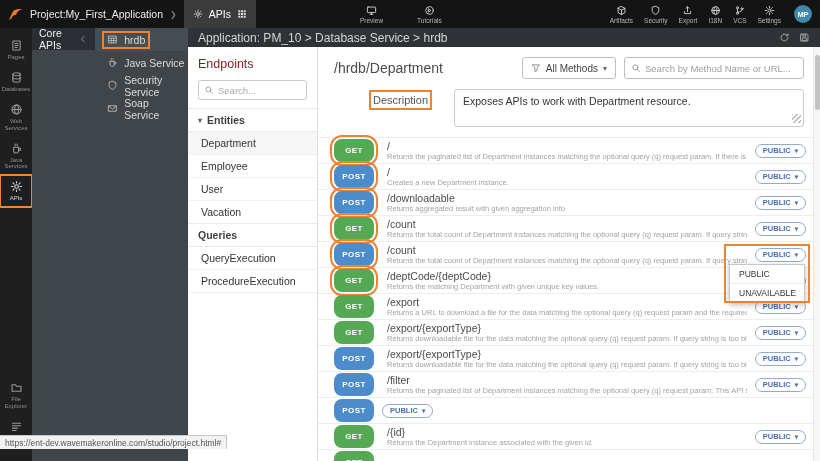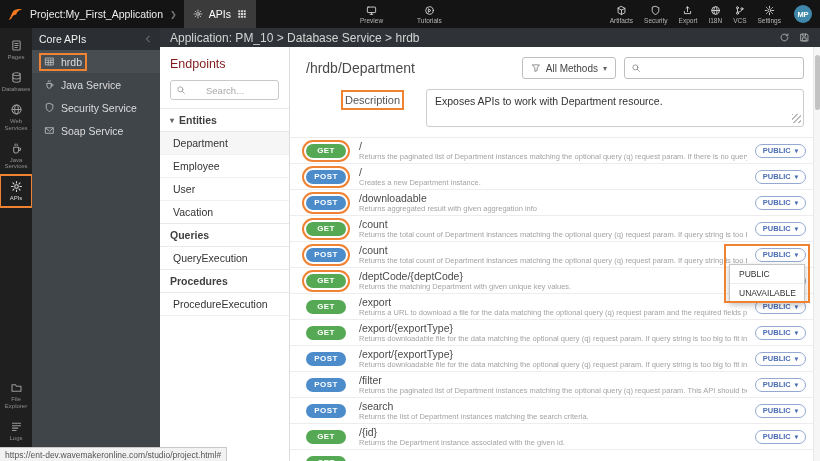--- a/index.html
+++ b/index.html
@@ -24,40 +24,40 @@
 
 .app-body{display:flex;height:433px;}
 .rail{width:32px;background:#1f1f1f;display:flex;flex-direction:column;padding-top:6px;flex:none;}
 .rail-item{display:flex;flex-direction:column;align-items:center;gap:2px;padding:5px 1px;color:#8d8d8d;font-size:6px;text-align:center;line-height:1.15;cursor:pointer;}
 .rail-item .icon{color:#9a9a9a;}
 .rail-item.active{color:#d8d8d8;}
 .rail-item.active .icon{color:#d8d8d8;}
 .rail-item.annotated{outline:2px solid var(--orange);outline-offset:-1px;}
 .rail-bottom{margin-top:auto;padding-bottom:14px;}
 
-.services{width:128px;background:#40454a;display:flex;flex-direction:column;flex:none;}
+.services{width:156px;background:#40454a;display:flex;flex-direction:row;flex:none;}
 .services-header{height:22px;background:#2b2f33;color:#f0f0f0;font-size:10.5px;display:flex;align-items:center;justify-content:space-between;padding:0 7px;}
 .services-header .icon{color:#9a9a9a;cursor:pointer;}
 .svc-item{height:23px;display:flex;align-items:center;padding-left:9px;color:#dcdcdc;font-size:10.5px;cursor:pointer;}
 .svc-item.selected{background:#484d52;}
 .svc-inner{display:inline-flex;align-items:center;gap:6px;padding:1px 3px;}
 .svc-inner .icon{color:#b8b8b8;}
 .svc-inner.annotated{outline:2px solid var(--orange);}
 
 .content-col{flex:1;display:flex;flex-direction:column;min-width:0;}
 .breadcrumb-bar{height:19px;background:#2f3337;color:#d4d4d4;font-size:12px;display:flex;align-items:center;padding:0 10px;flex:none;}
 .bc-icons{margin-left:auto;display:flex;gap:9px;color:#b0b0b0;}
 .bc-icons .icon{cursor:pointer;}
 
 .content-row{flex:1;display:flex;position:relative;min-height:0;}
 
 
 .endpoints{width:130px;border-right:1px solid #ddd;background:#fff;padding-top:8px;overflow:hidden;flex:none;}
 .ep-title{font-size:12.5px;color:#7f1d1d;padding:2px 10px 9px;}
-.ep-search{margin:0 10px 9px;border:1px solid #c9c9c9;border-radius:3px;height:20px;display:flex;align-items:center;padding:4px 5px;gap:20px;color:#999;background:#fff;}
+.ep-search{margin:0 10px 9px;border:1px solid #c9c9c9;border-radius:3px;height:20px;display:flex;align-items:center;padding:4px 5px;gap:4px;color:#999;background:#fff;}
 .ep-search input{border:none;outline:none;width:100%;font-size:9.5px;font-family:inherit;color:#333;}
 .ep-search input::placeholder{color:#a8a8a8;}
 .ep-section-header{font-size:10.5px;font-weight:bold;color:#3f3f3f;padding:5px 10px;border-top:1px solid #e9e9e9;border-bottom:1px solid #e9e9e9;display:flex;align-items:center;gap:5px;cursor:pointer;margin-top:-1px;}
 .ep-caret{font-size:8px;color:#666;}
 .ep-item{font-size:10.5px;color:#333;padding:5px 10px 5px 13px;border-bottom:1px solid #f1f1f1;cursor:pointer;white-space:nowrap;overflow:hidden;}
 .ep-item.selected{background:#f6f6f6;}
 
 
 .main{flex:1;display:flex;flex-direction:column;min-width:0;overflow:hidden;background:#fff;}
 .main-header{display:flex;align-items:center;padding:10px 16px 8px;gap:8px;flex:none;}
@@ -71,40 +71,40 @@
 
 .desc-row{display:flex;padding:2px 16px 10px;flex:none;}
 .desc-label-col{width:120px;padding-top:5px;flex:none;}
 .annotated-label{font-size:11px;color:#555;outline:2px solid var(--orange);outline-offset:2px;margin-left:39px;}
 .textarea-wrap{flex:1;position:relative;}
 .textarea-wrap textarea{width:100%;height:38px;border:1px solid #ccc;border-radius:3px;font-size:10.5px;font-family:inherit;color:#333;padding:5px 8px;resize:none;outline:none;display:block;}
 .grip{position:absolute;right:3px;bottom:4px;width:9px;height:9px;background:repeating-linear-gradient(135deg,#b9b9b9 0 1px,transparent 1px 3.5px);cursor:nwse-resize;}
 
 .api-rows{border-top:1px solid #ececec;}
 .api-row{height:26px;display:flex;align-items:center;padding:0 14px 0 16px;border-bottom:1px solid #ededed;position:relative;}
-.method-badge{width:40px;min-width:40px;height:14px;border-radius:8px;color:#fff;font-size:8px;font-weight:bold;display:flex;align-items:center;justify-content:center;letter-spacing:.4px;}
+.method-badge{width:40px;min-width:40px;height:23px;border-radius:8px;color:#fff;font-size:8px;font-weight:bold;display:flex;align-items:center;justify-content:center;letter-spacing:.4px;}
 .method-badge.get{background:#55a955;}
 .method-badge.post{background:#4c8ccb;}
 .method-badge.annotated{outline:2px solid var(--orange);outline-offset:2px;}
 .row-mid{flex:1;margin-left:13px;min-width:0;overflow:hidden;}
 .row-path{font-size:10.5px;color:#4a4a4a;line-height:1.15;white-space:nowrap;}
 .row-desc{font-size:7.5px;color:#a3a3a3;line-height:1.25;white-space:nowrap;overflow:hidden;}
 .access-cell{position:relative;margin-left:8px;flex:none;}
 .access-cell.open{z-index:60;}
 .access-btn{height:14px;border:1px solid #93a9cf;border-radius:8px;background:#fff;color:#4a6cb3;font-size:7.5px;font-weight:bold;display:flex;align-items:center;gap:4px;padding:0 7px;cursor:pointer;font-family:inherit;}
 .access-caret{font-size:6.5px;color:#4a6cb3;}
 .access-menu{position:absolute;top:16px;right:1px;width:76px;background:#fff;border:1px solid #c6c6c6;box-shadow:0 2px 6px rgba(0,0,0,.25);z-index:5;}
 .access-option{padding:4px 9px;font-size:8.5px;color:#333;cursor:pointer;}
 .access-option + .access-option{border-top:1px solid #ececec;}
 .dropdown-annotation{position:absolute;top:-4px;right:-4px;width:86px;height:59px;border:2px solid var(--orange);pointer-events:none;z-index:6;}
 
 .scrollbar{position:absolute;right:0;top:0;bottom:0;width:7px;background:#f6f6f6;border-left:1px solid #e8e8e8;}
 .scrollbar .thumb{position:absolute;top:8px;left:1px;width:5px;height:55px;background:#c3c3c3;border-radius:3px;cursor:pointer;}
 
-.statusbar{position:absolute;left:0;bottom:0;height:14px;background:#f2f2f2;border-top:1px solid #c9c9c9;border-right:1px solid #c9c9c9;font-size:8.5px;color:#555;display:flex;align-items:center;padding:0 5px;z-index:200;white-space:nowrap;}
+.statusbar{position:absolute;left:0;bottom:12px;height:14px;background:#f2f2f2;border-top:1px solid #c9c9c9;border-right:1px solid #c9c9c9;font-size:8.5px;color:#555;display:flex;align-items:center;padding:0 5px;z-index:200;white-space:nowrap;}
 </style>
 </head>
 <body>
 
 <div class="app">
 
   <header class="topbar">
     <div class="logo" id="logo">
         <svg viewBox="0 0 16 16" width="17" height="17" fill="none" stroke="currentColor" stroke-width="1.3" stroke-linecap="round" stroke-linejoin="round">
           <path d="M1.5 13C3.5 12.8 4.3 12 4.8 10.6 5.5 8.8 6.8 8 8.6 8.2 9.3 5.5 11 3.8 14.5 3 10.5 2.6 7.2 2.6 5.2 5.8 3.8 8 3.4 11 1.5 13Z" fill="#f4791f" stroke="none"></path>
@@ -384,23 +384,20 @@
                 <span>Entities</span>
               </div>
               <div class="ep-item selected">Department</div>
               <div class="ep-item">Employee</div>
               <div class="ep-item">User</div>
               <div class="ep-item">Vacation</div>
               <div class="ep-section-header">
                 <span>Queries</span>
               </div>
               <div class="ep-item">QueryExecution</div>
-              <div class="ep-section-header">
-                <span>Procedures</span>
-              </div>
               <div class="ep-item">ProcedureExecution</div>
             </div>
         </aside>
 
         <main class="main">
           <div class="main-header">
             <h1 class="main-title">/hrdb/Department</h1>
             <div class="methods-filter">
               <span class="icon" id="filter-icon">
                   <svg viewBox="0 0 16 16" width="10" height="10" fill="none" stroke="currentColor" stroke-width="1.3" stroke-linecap="round" stroke-linejoin="round">
@@ -410,20 +407,21 @@
               <span>All Methods</span>
               <span class="caret">▾</span>
             </div>
             <div class="main-search">
               <span class="icon" id="main-search-icon">
                   <svg viewBox="0 0 16 16" width="10" height="10" fill="none" stroke="currentColor" stroke-width="1.3" stroke-linecap="round" stroke-linejoin="round">
                     <circle cx="7" cy="7" r="4"></circle>
                     <path d="M10 10l3.5 3.5"></path>
                   </svg>
                 </span>
+              <input placeholder="Search by Method Name or URL..." style="">
             </div>
           </div>
 
           <div class="desc-row">
             <div class="desc-label-col">
               <span class="annotated-label">Description</span>
             </div>
             <div class="textarea-wrap">
               <textarea style="">Exposes APIs to work with Department resource.</textarea>
               <span class="grip"></span>
@@ -561,24 +559,20 @@
                 </div>
                 <div class="access-cell">
                   <button class="access-btn">
                     <span>PUBLIC</span>
                     <span class="access-caret">▾</span>
                   </button>
                 </div>
               </div>
               <div class="api-row">
                 <span class="method-badge post">POST</span>
-                <div class="row-mid">
-                  <div class="row-path">/search</div>
-                  <div class="row-desc">Returns the list of Department instances matching the search criteria.</div>
-                </div>
                 <div class="access-cell">
                   <button class="access-btn">
                     <span>PUBLIC</span>
                     <span class="access-caret">▾</span>
                   </button>
                 </div>
               </div>
               <div class="api-row">
                 <span class="method-badge get">GET</span>
                 <div class="row-mid">

